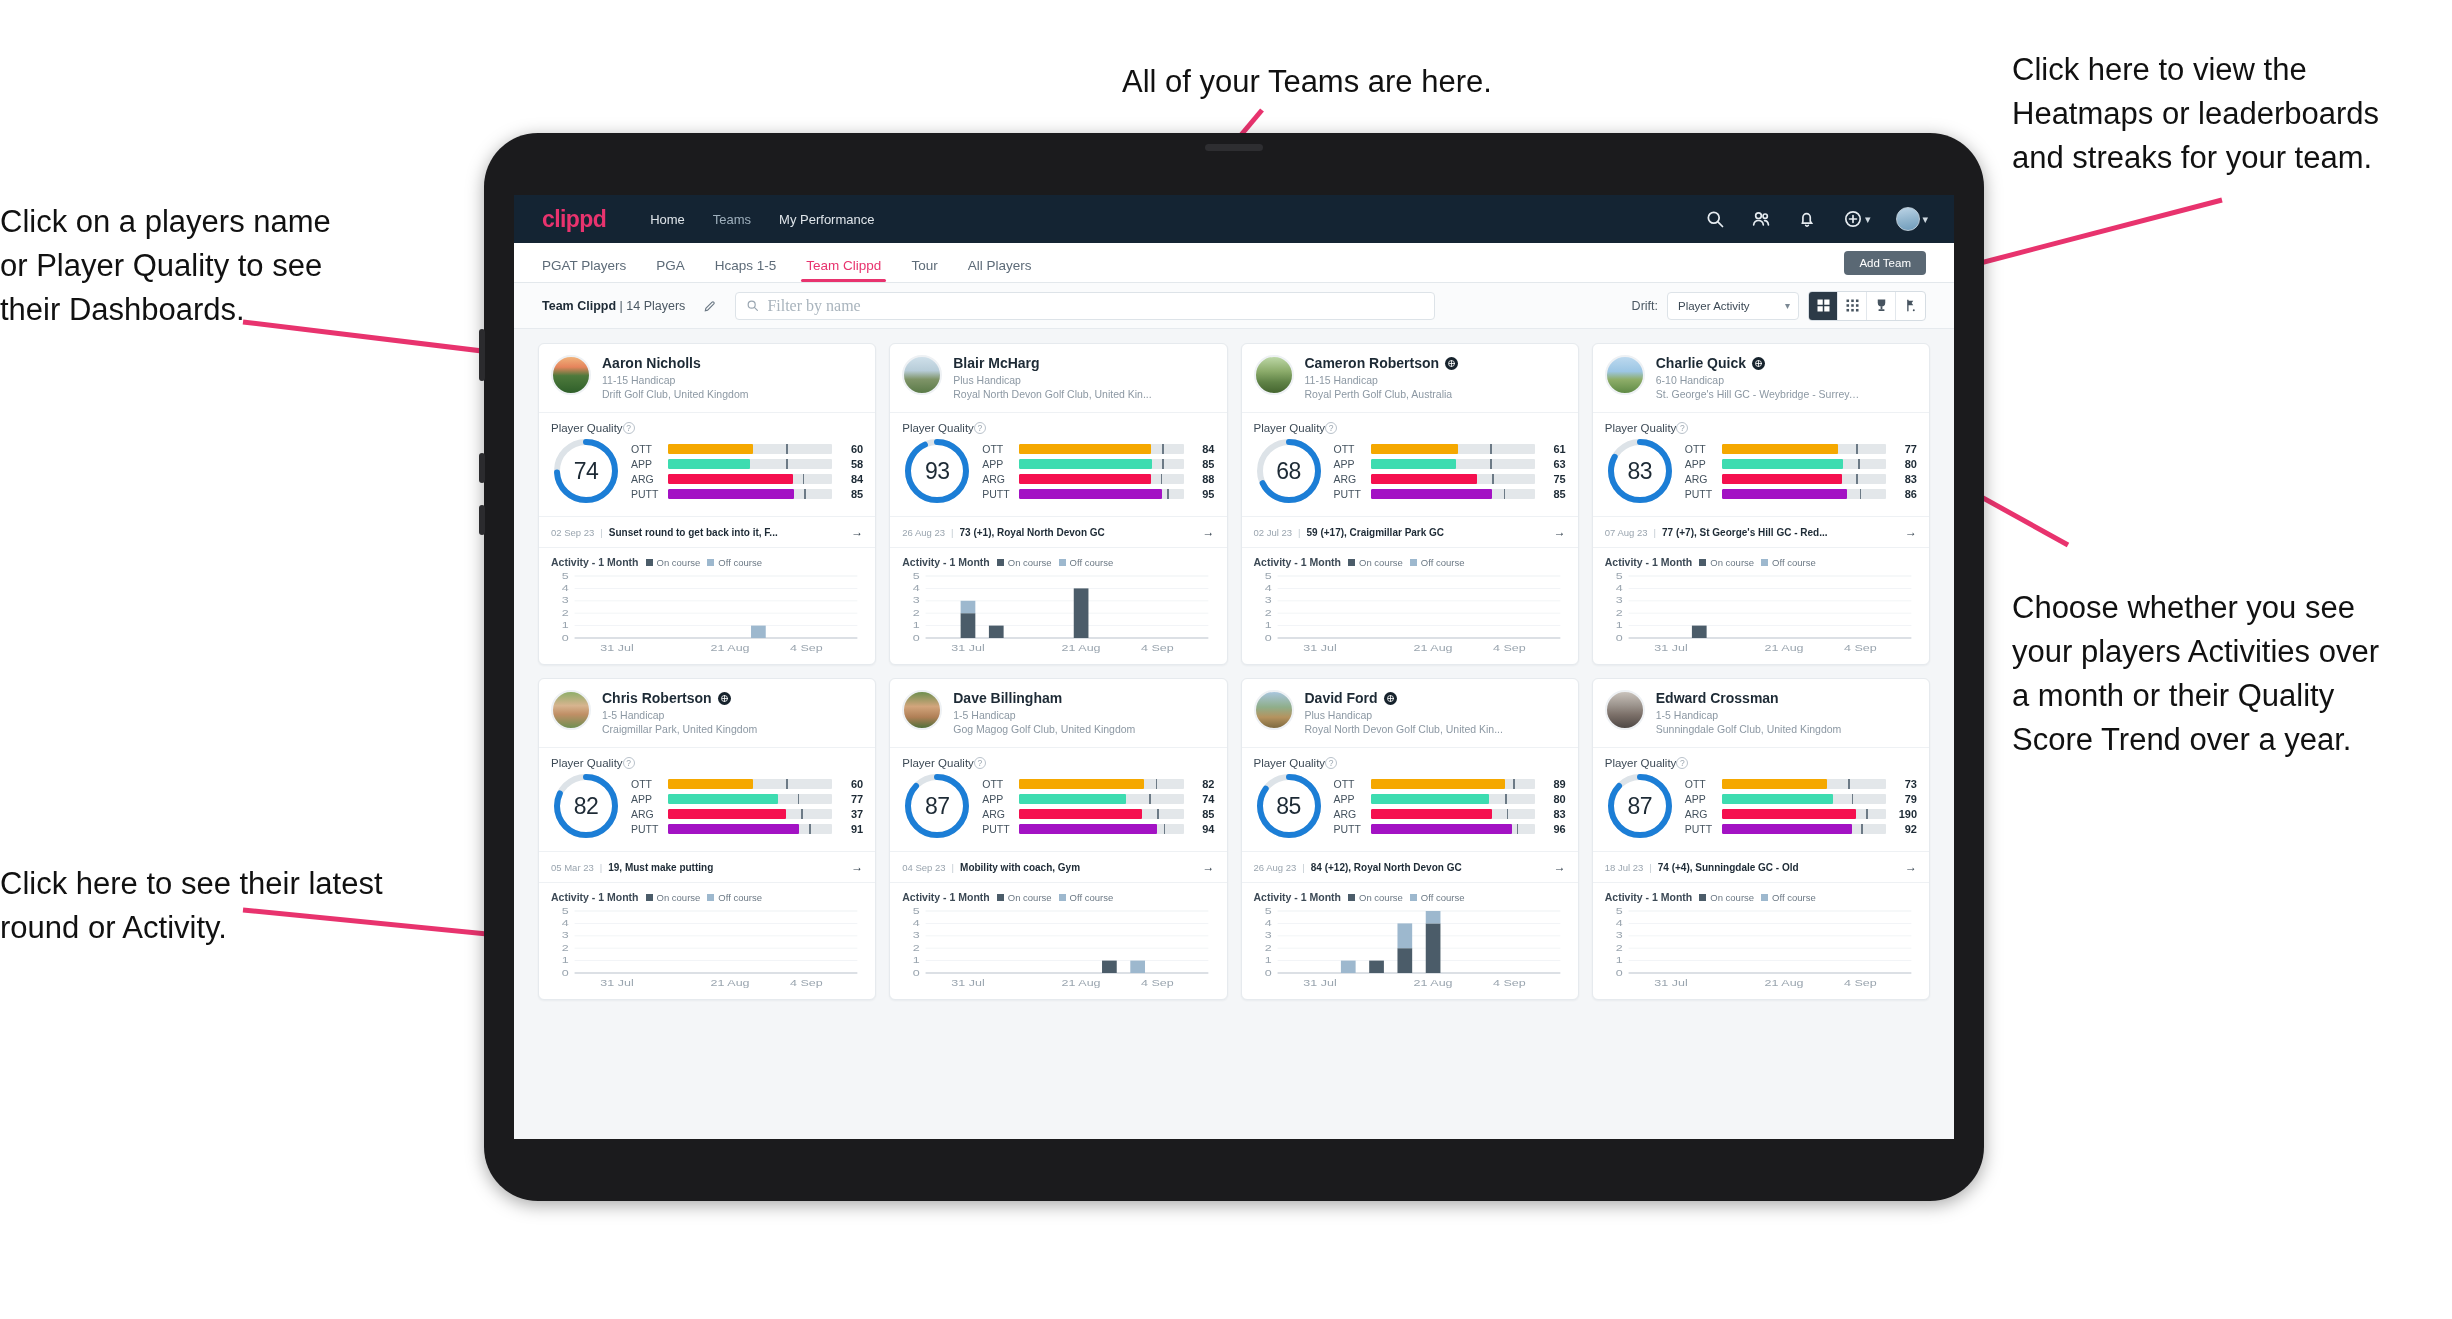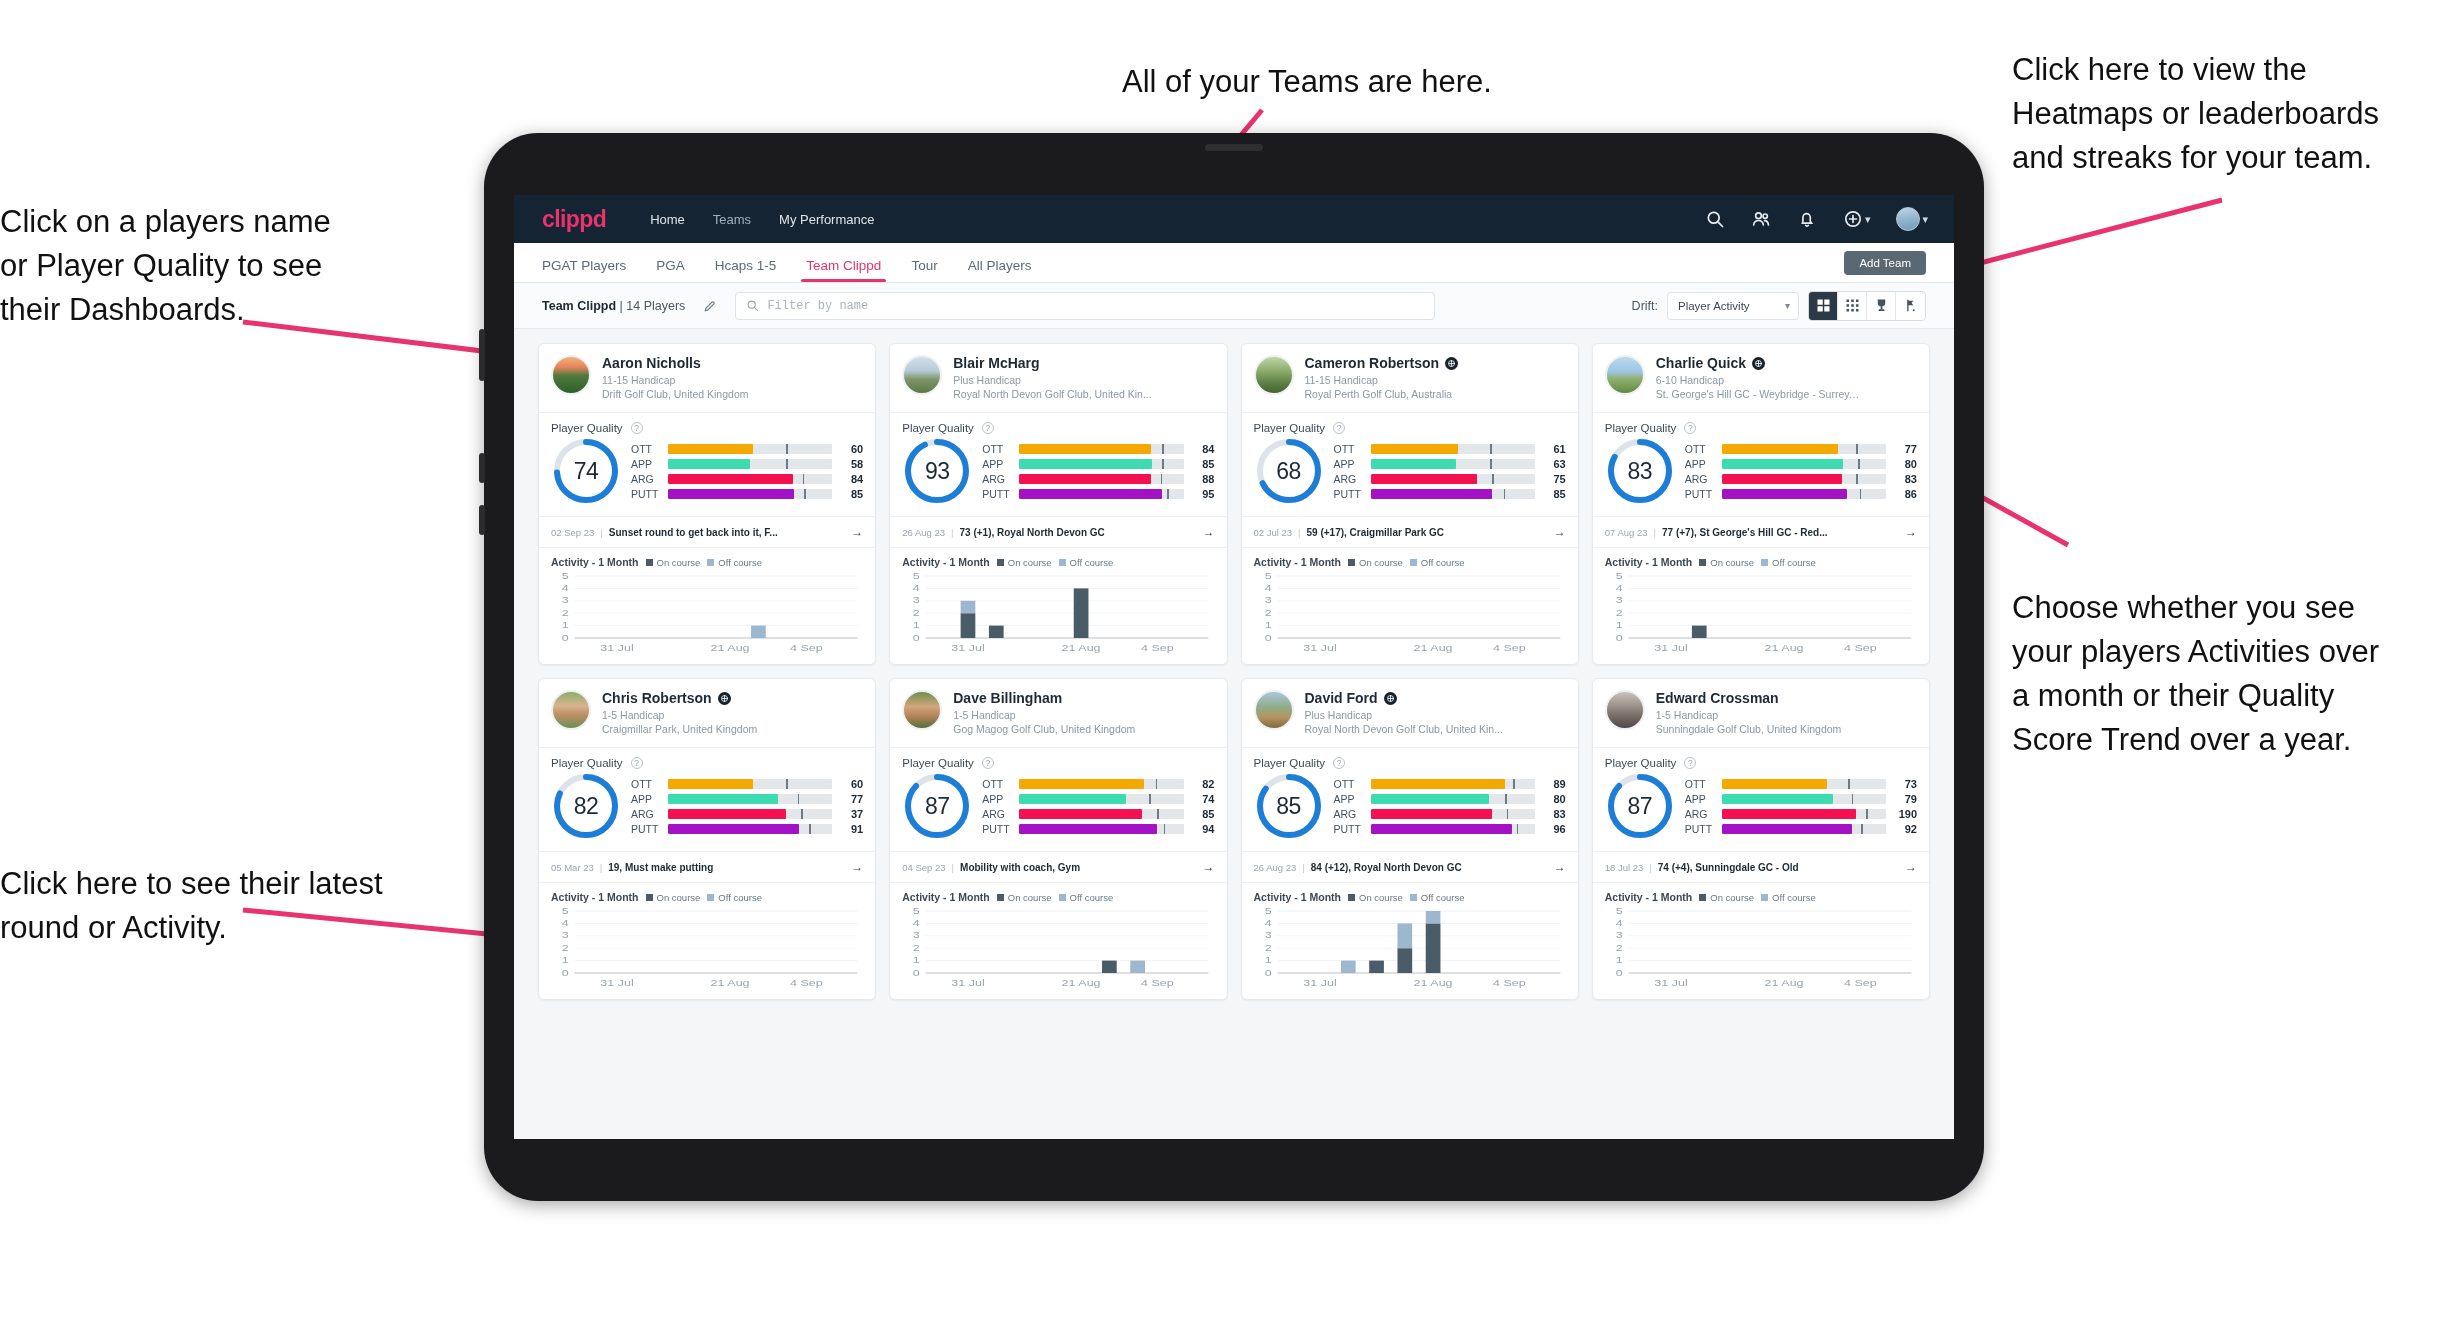--- a/index.html
+++ b/index.html
@@ -106,22 +106,22 @@
   .pencil { width: 26px; height: 26px; display:flex; align-items:center; justify-content:center; cursor:pointer; color:#6b7884; }
   .pencil svg { width: 14px; height: 14px; }
   .searchbox {
     flex: 1; height: 28px; background: #ffffff;
     border: 1px solid #dde3e8; border-radius: 4px;
     display: flex; align-items: center; padding: 0 10px; gap: 8px;
     max-width: 700px;
   }
   .searchbox svg { width: 13px; height: 13px; color: #9aa6b1; flex: none; }
   .searchbox input {
-    border: 0; outline: 0; font-size: 12px; color: #7f1d1d;
-    font-family: Liberation Mono, monospace; width: 100%; background: transparent;
+    border: 0; outline: 0; font-size: 16px; color: #7f1d1d;
+    font-family: Liberation Serif, serif; width: 100%; background: transparent;
   }
   .searchbox input::placeholder { color: #a9b4bd; }
   .showwrap { margin-left: auto; display: flex; align-items: center; gap: 9px; }
   .showlabel { font-size: 12.5px; color: #4b5863; }
   .selectbox {
     width: 132px; height: 28px; background: #fff;
     border: 1px solid #dde3e8; border-radius: 4px;
     display: flex; align-items: center; justify-content: space-between;
     padding: 0 8px 0 10px; font-size: 11.5px; color: #3c4955; cursor: pointer;
   }
@@ -166,21 +166,21 @@
     display: flex; align-items: center; justify-content: center; flex: none;
   }
   .badge-ico svg { width: 9px; height: 9px; color: #ffffff; }
   .phcap { font-size: 10.5px; color: #8c98a3; margin-top: 3px; }
   .pclub {
     font-size: 10.5px; color: #8c98a3; margin-top: 2px;
     white-space: nowrap; overflow: hidden; text-overflow: ellipsis; max-width: 206px;
   }
 
   .pq-sec { border-top: 1px solid #eef1f4; padding: 9px 12px 10px 12px; }
-  .pq-title-row { display: flex; align-items: flex-start; gap: 8px; margin-bottom: 2px; }
+  .pq-title-row { display: flex; align-items: flex-start; gap: 0; margin-bottom: 2px; }
   .pq-title { font-size: 11.5px; color: #3c4955; font-weight: 400; cursor: pointer; }
   .qmark {
     width: 12px; height: 12px; border-radius: 50%; border: 1px solid #b9c2cb;
     color: #9aa5af; font-size: 8.5px; display: flex; align-items: center;
     justify-content: center; cursor: pointer;
   }
   .pq-body { display: flex; align-items: center; gap: 10px; }
   .ring-wrap { position: relative; width: 70px; height: 70px; flex: none; }
   .ring-wrap svg { width: 70px; height: 70px; display: block; transform: rotate(-90deg); }
   .ring-val {

